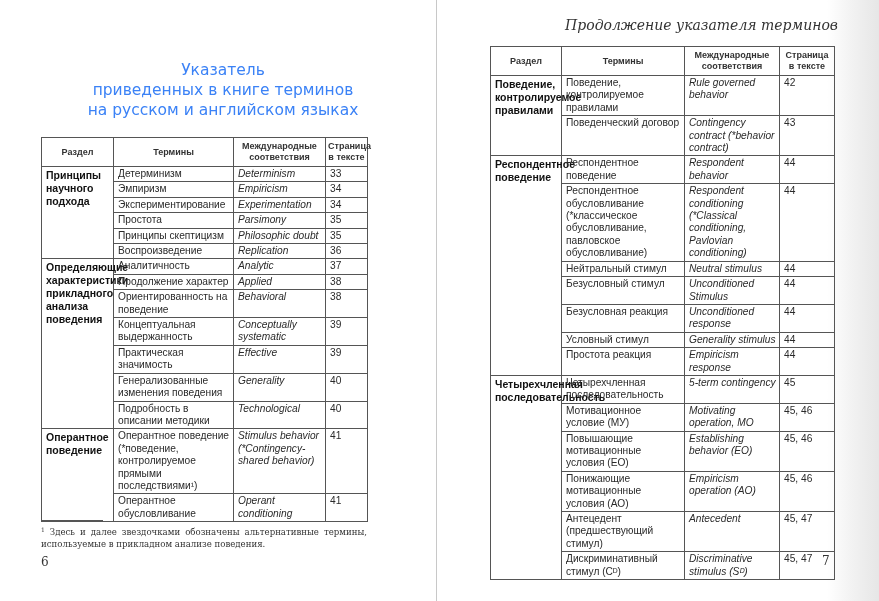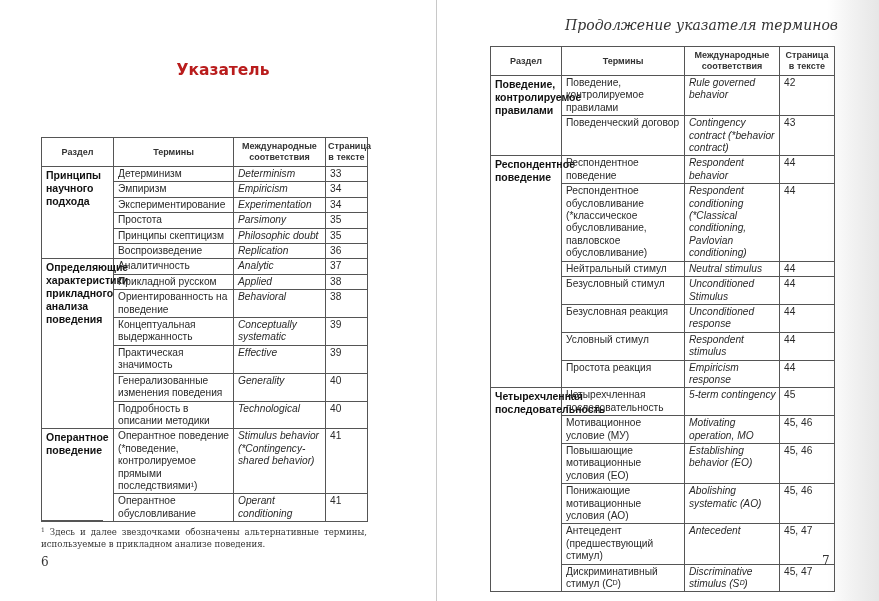--- a/index.html
+++ b/index.html
@@ -6,21 +6,21 @@
   html, body { width: 879px; height: 601px; overflow: hidden; background: #ffffff; }
   body { position: relative; font-family: "DejaVu Sans", sans-serif; color: #1a1a1a; }
 
   .page { position: absolute; top: 0; height: 601px; }
   .page-left { left: 0; width: 436px; }
   .page-right { left: 437px; width: 442px;
     background: linear-gradient(to right, #ffffff 0px, #ffffff 390px, #f2f2f2 415px, #e6e6e6 442px); }
   .gutter { position: absolute; left: 436px; top: 0; width: 1px; height: 601px; background: #c8c8c8; }
 
   .title { position: absolute; left: 40px; width: 366px; top: 60px; text-align: center;
-    font-family: "DejaVu Sans", sans-serif; font-weight: bold; font-size: 15.5px; line-height: 20px; color: #b91c1c; }
+    font-family: "DejaVu Sans", sans-serif; font-weight: normal; font-size: 15.5px; line-height: 20px; color: #3b82f6; }
   .title div { white-space: nowrap; }
 
   .running-head { position: absolute; right: 41px; top: 17px; font-family: "DejaVu Serif", serif;
     font-style: italic; font-size: 14px; color: #333; white-space: nowrap; }
 
   table.idx { position: absolute; border-collapse: collapse; table-layout: fixed;
     font-family: "Liberation Sans", sans-serif; font-size: 10.2px; line-height: 12.4px; color: #2a2a2a; }
   table.idx td, table.idx th { border: 1px solid #555; vertical-align: top; padding: 1px 3px 1px 4px; }
   table.idx th { font-weight: bold; font-size: 9px; line-height: 11px; text-align: center; vertical-align: middle;
     padding: 3px 2px; color: #333; }
@@ -38,20 +38,22 @@
   .pnum { position: absolute; font-family: "DejaVu Serif", serif; font-size: 12px; color: #333; }
   .pnum-left { left: 41px; top: 555px; }
   .pnum-right { left: 822px; top: 554px; }
 </style>
 </head>
 <body>
 
 <div class="page page-left">
   <div class="title">
     <div>Указатель</div>
+    <div>приведенных в книге терминов</div>
+    <div>на русском и английском языках</div>
   </div>
 
   <table class="idx" id="tblL">
     <colgroup>
         <col style="width:72px">
         <col style="width:120px">
         <col style="width:92px">
         <col style="width:42px">
       </colgroup>
     <thead>
@@ -95,21 +97,21 @@
         <td class="pg">36</td>
       </tr>
 
       <tr>
         <td class="sec" rowspan="7">Определяющие характеристики прикладного анализа поведения</td>
         <td>Аналитичность</td>
         <td class="en">Analytic</td>
         <td class="pg">37</td>
       </tr>
       <tr>
-        <td>Прикладной русском</td>
+        <td>Продолжение характер</td>
         <td class="en">Applied</td>
         <td class="pg">38</td>
       </tr>
       <tr>
         <td>Ориентированность на поведение</td>
         <td class="en">Behavioral</td>
         <td class="pg">38</td>
       </tr>
       <tr>
         <td>Концептуальная выдержанность</td>
@@ -209,21 +211,21 @@
       <td class="en">Unconditioned Stimulus</td>
       <td class="pg">44</td>
     </tr>
     <tr>
       <td>Безусловная реакция</td>
       <td class="en">Unconditioned response</td>
       <td class="pg">44</td>
     </tr>
     <tr>
       <td>Условный стимул</td>
-      <td class="en">Respondent stimulus</td>
+      <td class="en">Generality stimulus</td>
       <td class="pg">44</td>
     </tr>
     <tr>
       <td>Простота реакция</td>
       <td class="en">Empiricism response</td>
       <td class="pg">44</td>
     </tr>
 
     <tr>
       <td class="sec" rowspan="6">Четырехчленная последовательность</td>
@@ -236,21 +238,21 @@
       <td class="en">Motivating operation, MO</td>
       <td class="pg">45, 46</td>
     </tr>
     <tr>
       <td>Повышающие мотивационные условия (ЕО)</td>
       <td class="en">Establishing behavior (EO)</td>
       <td class="pg">45, 46</td>
     </tr>
     <tr>
       <td>Понижающие мотивационные условия (АО)</td>
-      <td class="en">Abolishing systematic (AO)</td>
+      <td class="en">Empiricism operation (AO)</td>
       <td class="pg">45, 46</td>
     </tr>
     <tr>
       <td>Антецедент (предшествующий стимул)</td>
       <td class="en">Antecedent</td>
       <td class="pg">45, 47</td>
     </tr>
     <tr>
       <td>Дискриминативный стимул (Cᴰ)</td>
       <td class="en">Discriminative stimulus (Sᴰ)</td>

